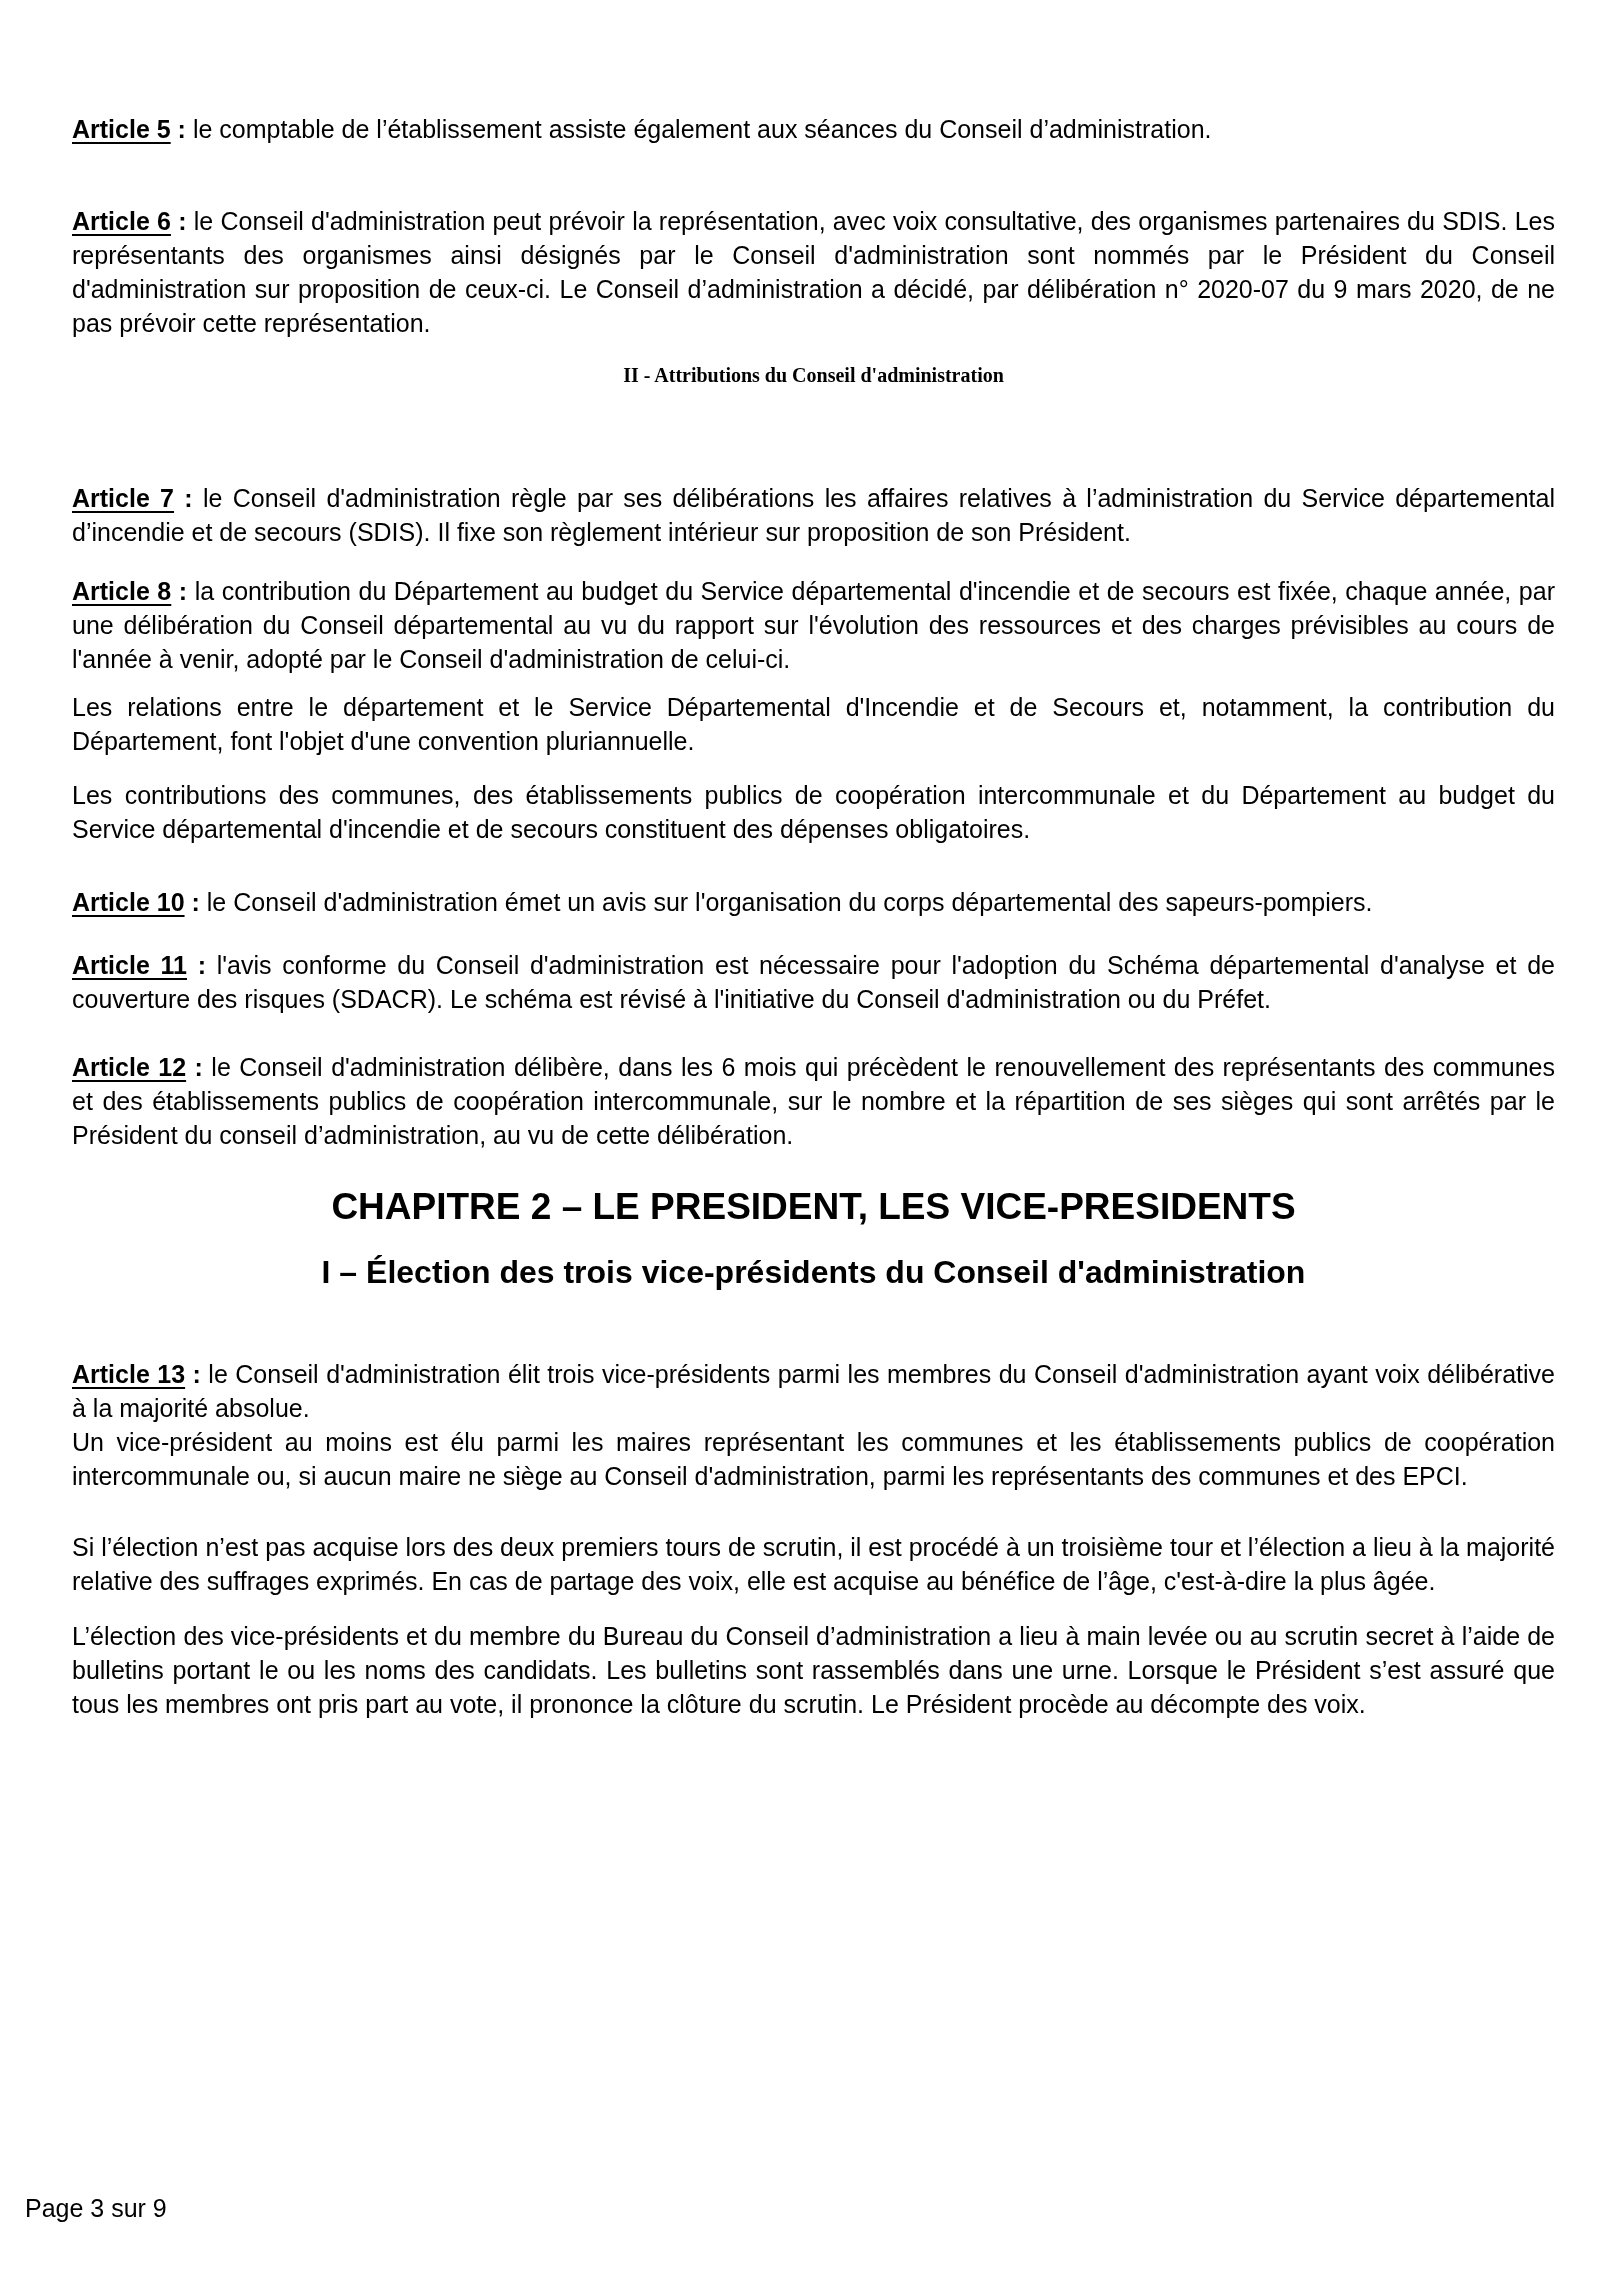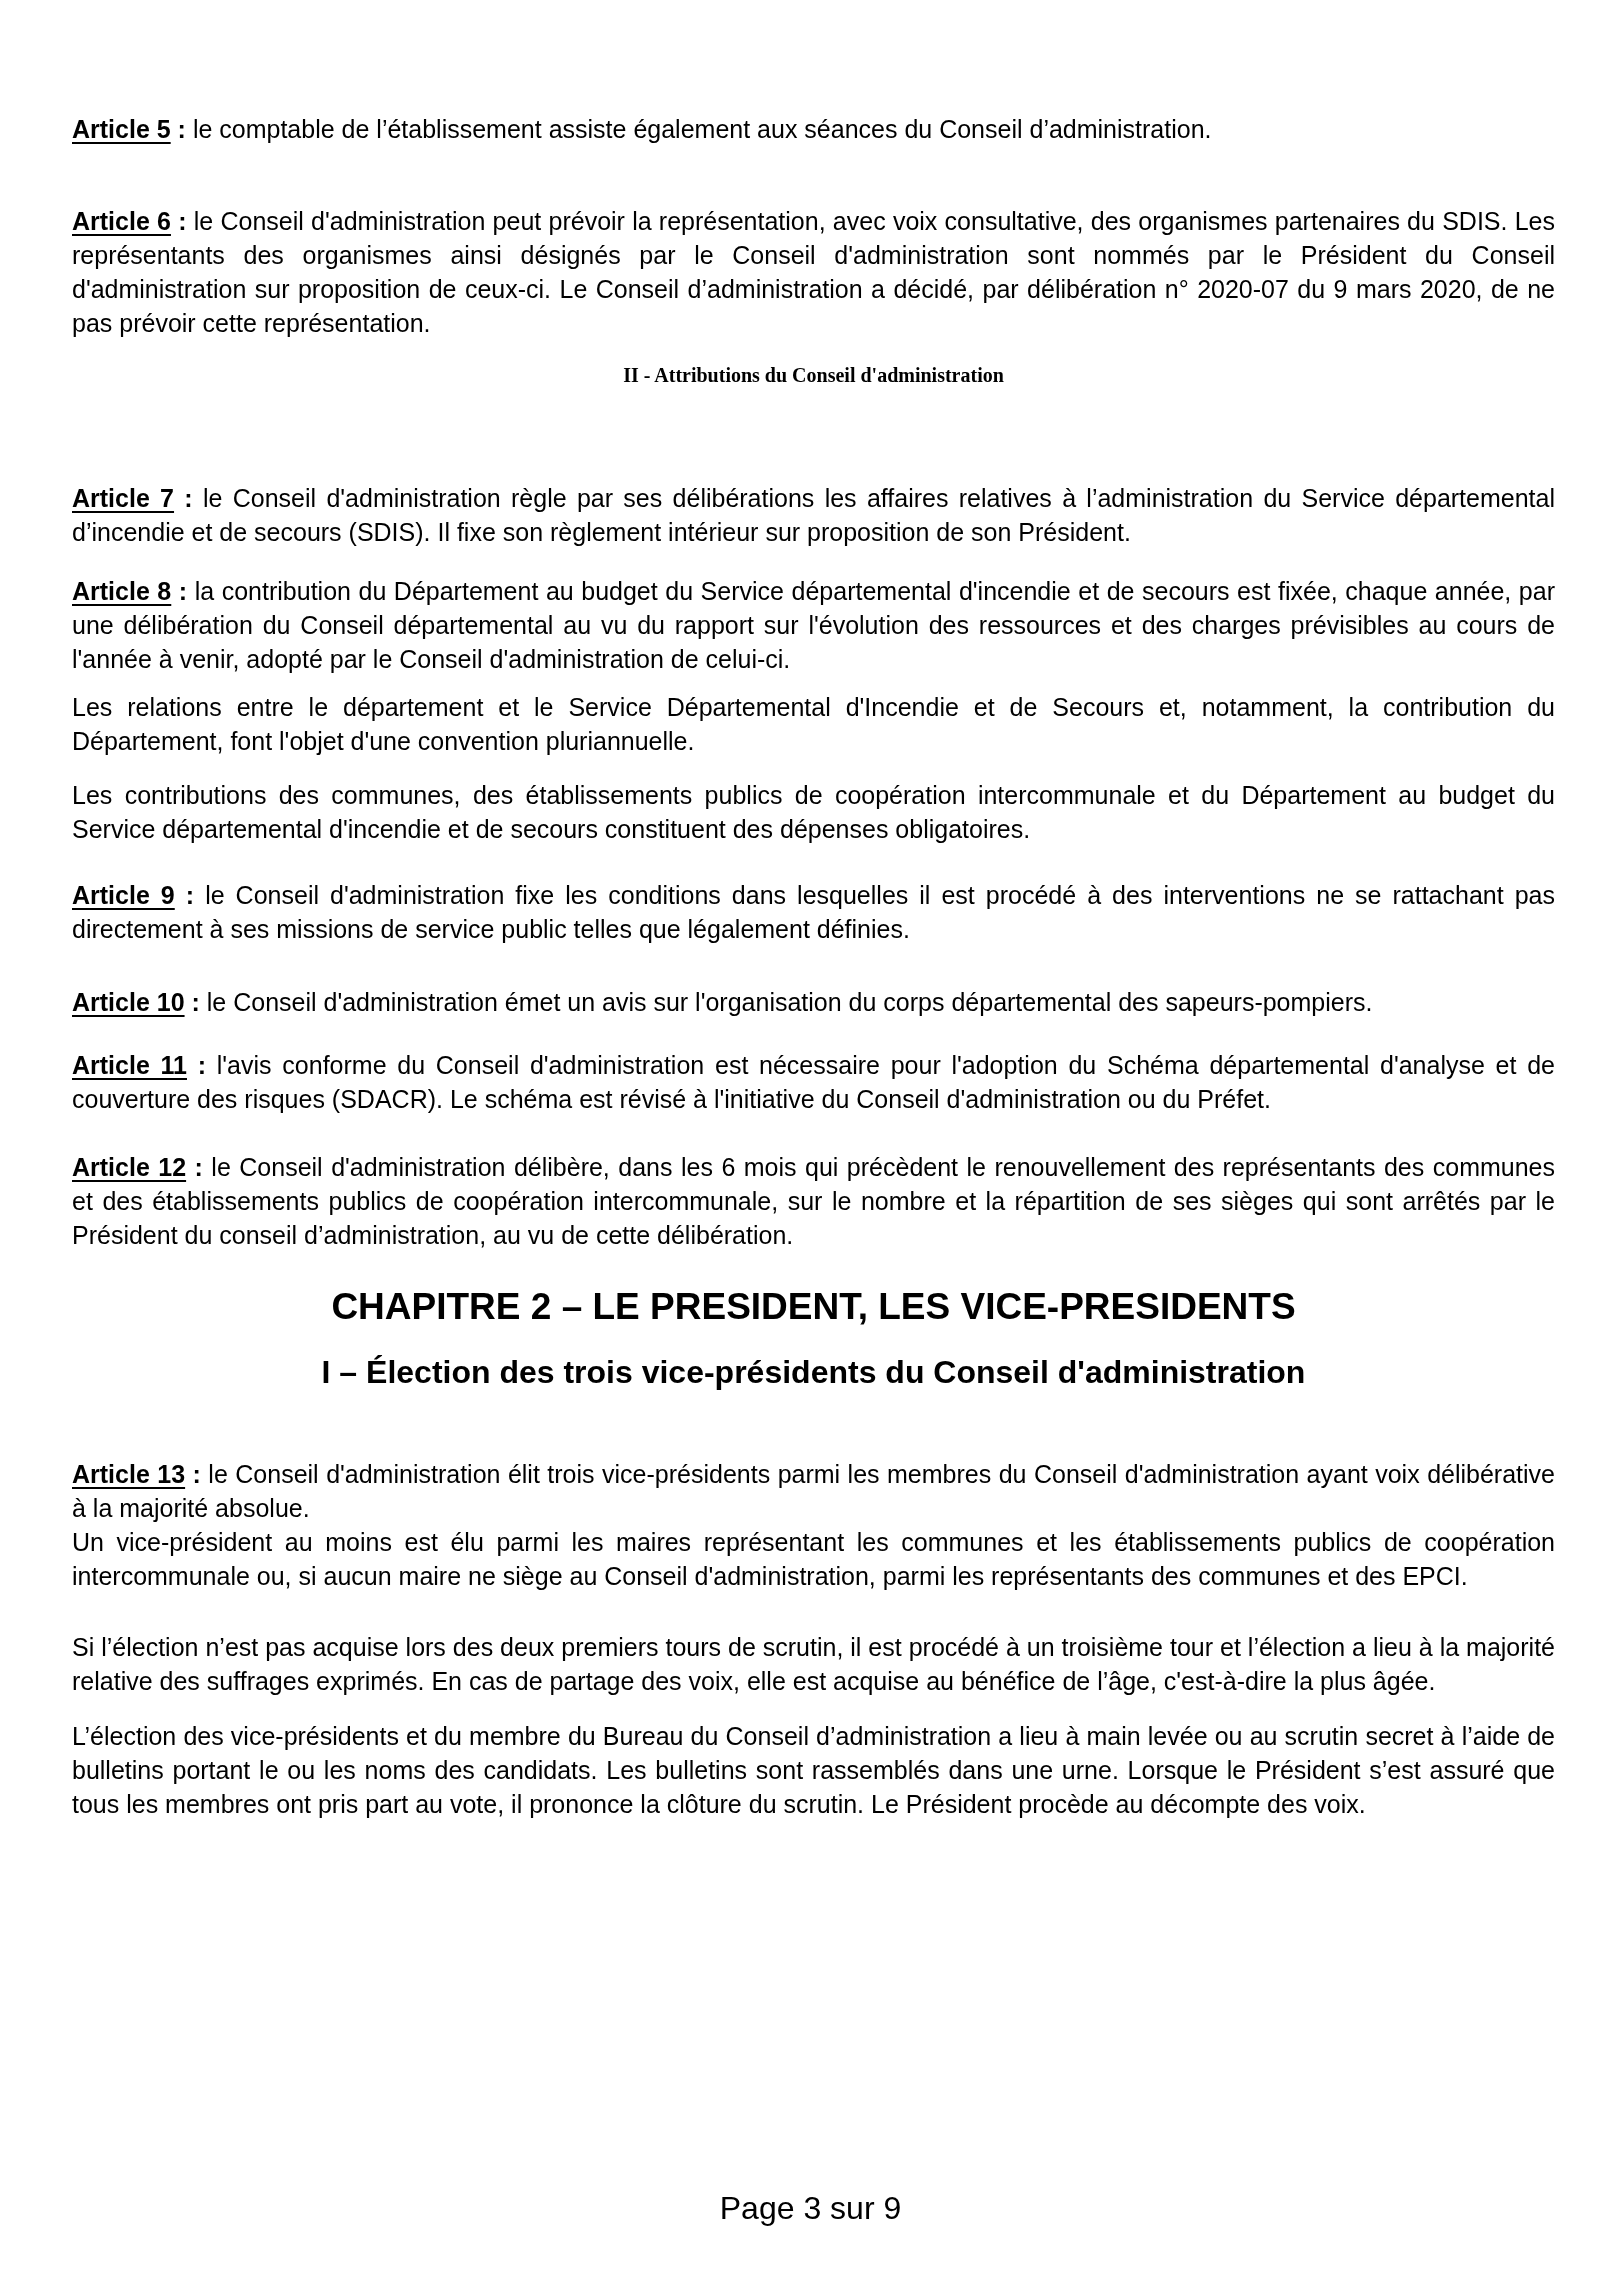--- a/index.html
+++ b/index.html
@@ -57,23 +57,23 @@
   #b-a13    { margin-top: 64px; }
   #b-p15    { margin-top: 0; }
   #b-p16    { margin-top: 37px; }
   #b-p17    { margin-top: 21.5px; }
 
   .footer {
     position: absolute;
     left: 0;
     top: 2191px;
     width: 100%;
-    text-align: center;
-    font-size: 32px;
+    font-size: 25px;
     line-height: 34px;
+    padding-left: 25px;
   }
 </style>
 </head>
 <body>
 
 <div class="page">
   <div class="content">
 
     <p class="para" id="b-a5"><span class="article-label">Article 5</span><span class="sep"> : </span><span>le comptable de l’établissement assiste également aux séances du Conseil d’administration.</span></p>
 
@@ -82,21 +82,20 @@
     <h2 class="heading h-attr" id="b-h-attr">II - Attributions du Conseil d'administration</h2>
 
     <p class="para" id="b-a7"><span class="article-label">Article 7</span><span class="sep"> : </span><span>le Conseil d'administration règle par ses délibérations les affaires relatives à l’administration du Service départemental d’incendie et de secours (SDIS). Il fixe son règlement intérieur sur proposition de son Président.</span></p>
 
     <p class="para" id="b-a8"><span class="article-label">Article 8</span><span class="sep"> : </span><span>la contribution du Département au budget du Service départemental d'incendie et de secours est fixée, chaque année, par une délibération du Conseil départemental au vu du rapport sur l'évolution des ressources et des charges prévisibles au cours de l'année à venir, adopté par le Conseil d'administration de celui-ci.</span></p>
 
     <p class="para" id="b-rel">Les relations entre le département et le Service Départemental d'Incendie et de Secours et, notamment, la contribution du Département, font l'objet d'une convention pluriannuelle.</p>
 
     <p class="para" id="b-contrib">Les contributions des communes, des établissements publics de coopération intercommunale et du Département au budget du Service départemental d'incendie et de secours constituent des dépenses obligatoires.</p>
 
-    <p class="para" id="b-a9"><span class="article-label">Article 9</span><span class="sep"> : </span><span>le Conseil d'administration fixe les conditions dans lesquelles il est procédé à des interventions ne se rattachant pas directement à ses missions de service public telles que légalement définies.</span></p>
 
     <p class="para" id="b-a10"><span class="article-label">Article 10</span><span class="sep"> : </span><span>le Conseil d'administration émet un avis sur l'organisation du corps départemental des sapeurs-pompiers.</span></p>
 
     <p class="para" id="b-a11"><span class="article-label">Article 11</span><span class="sep"> : </span><span>l'avis conforme du Conseil d'administration est nécessaire pour l'adoption du Schéma départemental d'analyse et de couverture des risques (SDACR). Le schéma est révisé à l'initiative du Conseil d'administration ou du Préfet.</span></p>
 
     <p class="para" id="b-a12"><span class="article-label">Article 12</span><span class="sep"> : </span><span>le Conseil d'administration délibère, dans les 6 mois qui précèdent le renouvellement des représentants des communes et des établissements publics de coopération intercommunale, sur le nombre et la répartition de ses sièges qui sont arrêtés par le Président du conseil d’administration, au vu de cette délibération.</span></p>
 
     <h2 class="heading h-chap" id="b-h-chap">CHAPITRE 2 – LE PRESIDENT, LES VICE-PRESIDENTS</h2>
 
     <h2 class="heading h-elec" id="b-h-elec">I – Élection des trois vice-présidents du Conseil d'administration</h2>

